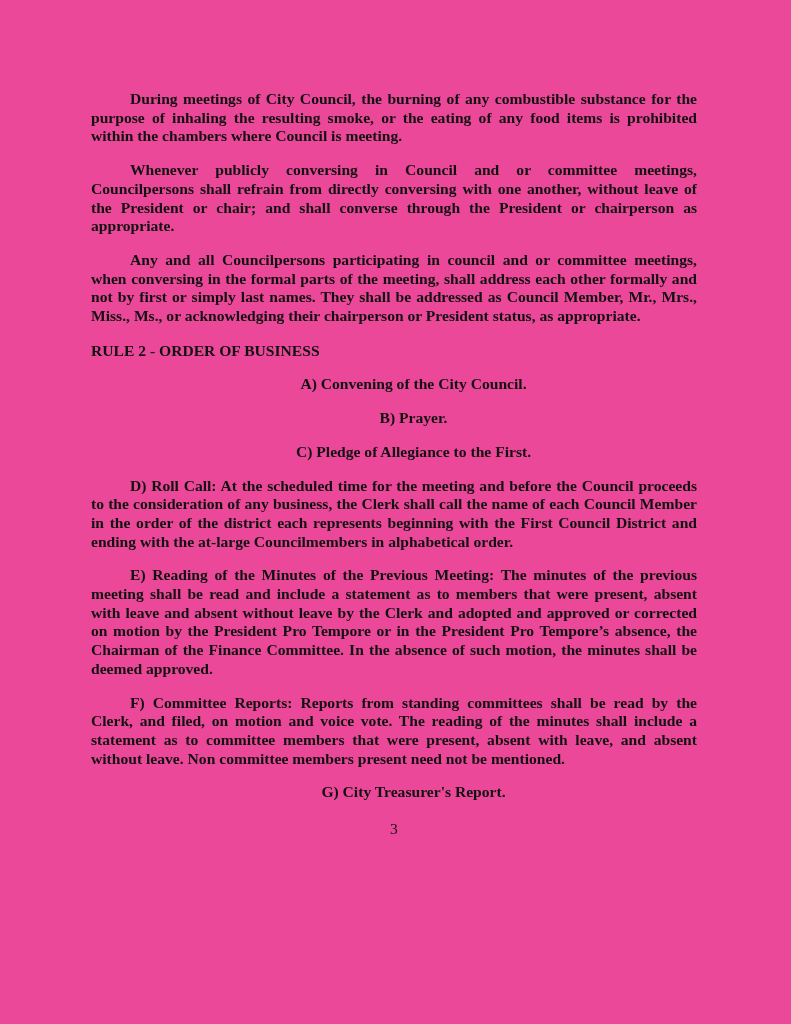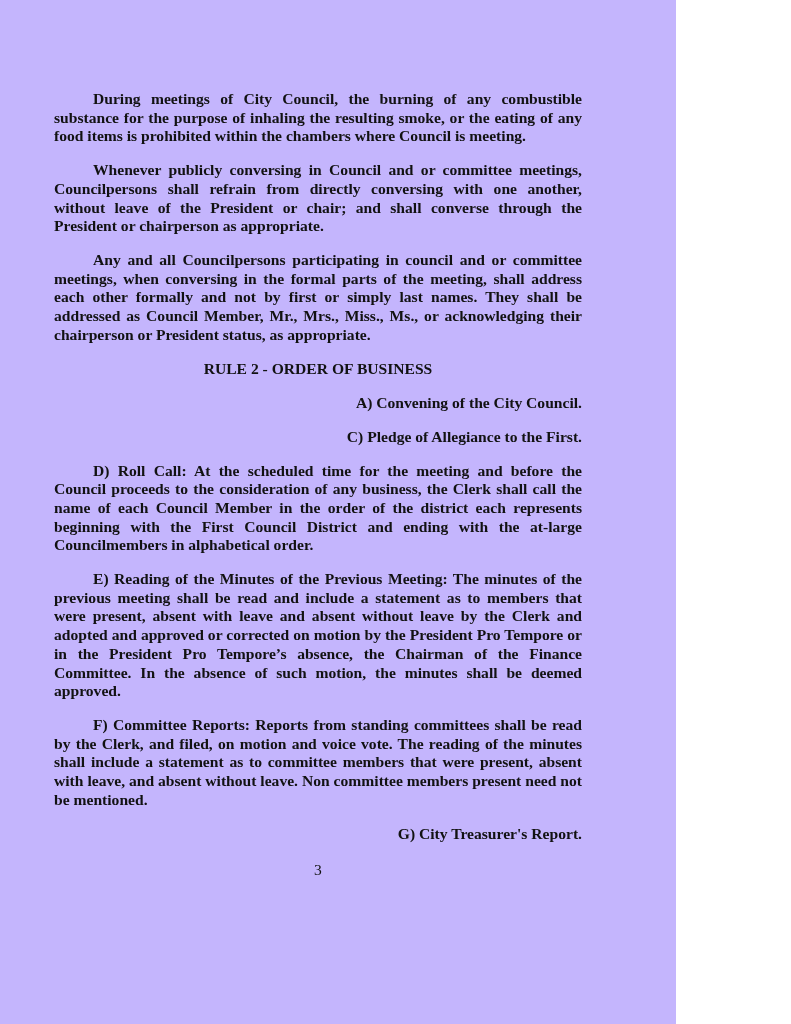--- a/index.html
+++ b/index.html
@@ -4,46 +4,46 @@
 <style>
   * { margin: 0; padding: 0; box-sizing: border-box; }
   html, body {
     width: 791px;
     background: #ffffff;
   }
   body {
     font-family: "Liberation Serif", "DejaVu Serif", serif;
   }
   .page {
-    width: 676px;
+    width: 791px;
     height: 1024px;
-    background: #c4b5fd;
-    padding: 90px 94px 0 54px;
+    background: #ec4899;
+    padding: 90px 94px 0 91px;
     overflow: hidden;
     position: relative;
   }
   .page p {
     font-weight: bold;
     font-size: 15.6px;
     line-height: 18.7px;
     color: #121212;
     text-align: justify;
     margin: 0 0 15px 0;
   }
   .page p.para,
   .page p.item {
     text-indent: 39px;
   }
   .page p.heading {
     text-indent: 0;
-    text-align: center;
+    text-align: left;
     margin-top: 16px;
   }
   .page p.item {
-    text-align: right;
+    text-align: center;
   }
   .page-footer {
     margin-top: 18px;
     text-align: center;
   }
   .page-footer .page-number {
     font-weight: normal;
     font-size: 15.6px;
     color: #121212;
     font-family: "Liberation Serif", "DejaVu Serif", serif;
@@ -58,20 +58,21 @@
 
   <p class="para">Whenever publicly conversing in Council and or committee meetings, Councilpersons shall refrain from directly conversing with one another, without leave of the President or chair; and shall converse through the President or chairperson as appropriate.</p>
 
   <p class="para">Any and all Councilpersons participating in council and or committee meetings, when conversing in the formal parts of the meeting, shall address each other formally and not by first or simply last names.  They shall be addressed as Council Member, Mr., Mrs., Miss., Ms., or acknowledging their chairperson or President status, as appropriate.</p>
 
   <p class="heading">RULE 2 - ORDER OF BUSINESS</p>
 
 
   <p class="item">A) Convening of the City Council.</p>
 
+  <p class="item">B) Prayer.</p>
 
   <p class="item">C) Pledge of Allegiance to the First.</p>
 
   <p class="para">D) Roll Call:  At the scheduled time for the meeting and before the Council proceeds to the consideration of any business, the Clerk shall call the name of each Council Member in the order of the district each represents beginning with the First Council District and ending with the at-large Councilmembers in alphabetical order.</p>
 
   <p class="para">E) Reading of the Minutes of the Previous Meeting:  The minutes of the previous meeting shall be read and include a statement as to members that were present, absent with leave and absent without leave by the Clerk and adopted and approved or corrected on motion by the President Pro Tempore or in the President Pro Tempore’s absence, the Chairman of the Finance Committee. In the absence of such motion, the minutes shall be deemed approved.</p>
 
   <p class="para">F) Committee Reports:  Reports from standing committees shall be read by the Clerk, and filed, on motion and voice vote. The reading of the minutes shall include a statement as to committee members that were present, absent with leave, and absent without leave. Non committee members present need not be mentioned.</p>
 
   <p class="item">G) City Treasurer's Report.</p>

